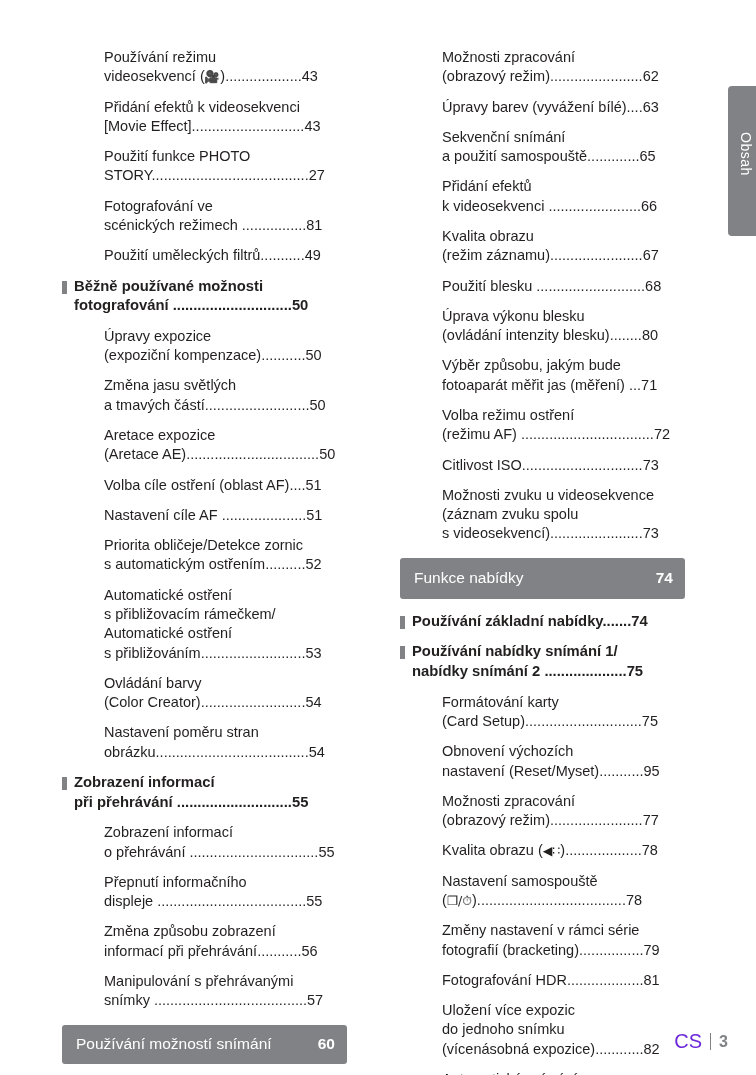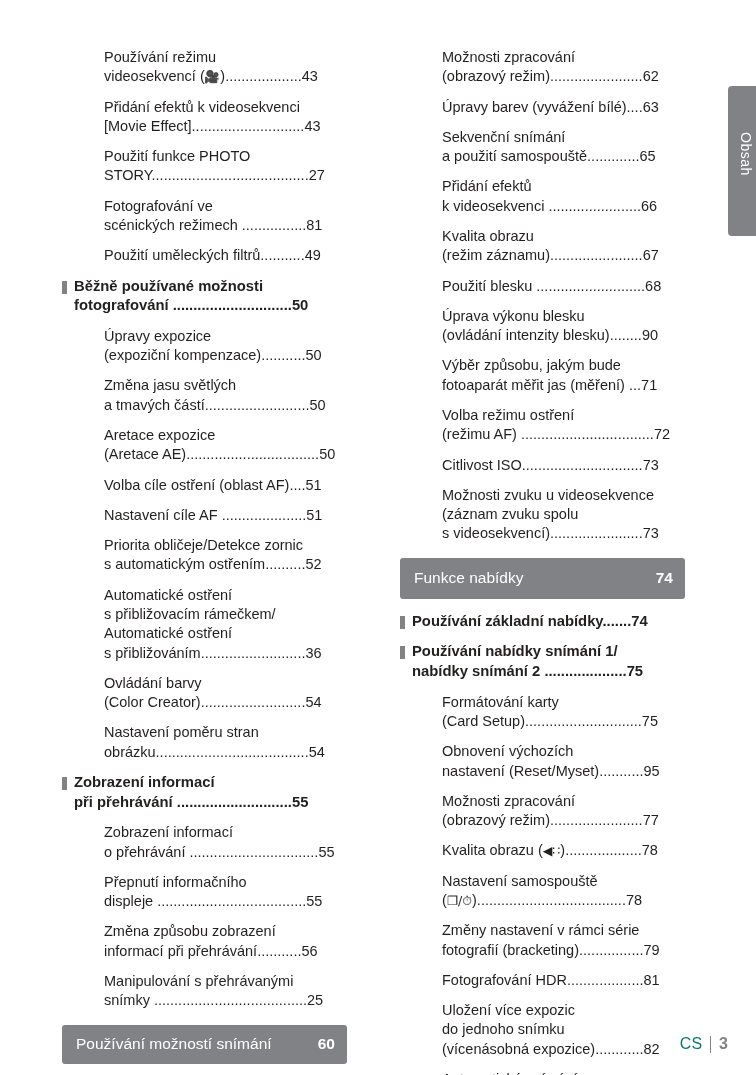--- a/index.html
+++ b/index.html
@@ -124,22 +124,22 @@
   
   .footer {
     position: absolute;
     right: 28px;
     bottom: 22px;
     display: flex;
     align-items: center;
     gap: 8px;
   }
   .footer .cs {
-    font-size: 16px;
-    color: #0f766e;
+    font-size: 20px;
+    color: #6d28d9;
   }
   .footer .sep {
     width: 1px;
     height: 17px;
     background: #808285;
   }
   .footer .pno {
     font-size: 16px;
     font-weight: bold;
     color: #808285;
@@ -188,21 +188,21 @@
           <div class="entry lvl2">
             <span class="txt">Volba cíle ostření (oblast AF)<span class="leader">....</span><span class="pg">51</span></span>
           </div>
           <div class="entry lvl2">
             <span class="txt">Nastavení cíle AF<span class="leader"> .....................</span><span class="pg">51</span></span>
           </div>
           <div class="entry lvl2">
             <span class="txt">Priorita obličeje/Detekce zornic<br>s automatickým ostřením<span class="leader">..........</span><span class="pg">52</span></span>
           </div>
           <div class="entry lvl2">
-            <span class="txt">Automatické ostření<br>s přibližovacím rámečkem/<br>Automatické ostření<br>s přibližováním<span class="leader">..........................</span><span class="pg">36</span></span>
+            <span class="txt">Automatické ostření<br>s přibližovacím rámečkem/<br>Automatické ostření<br>s přibližováním<span class="leader">..........................</span><span class="pg">53</span></span>
           </div>
           <div class="entry lvl2">
             <span class="txt">Ovládání barvy<br>(Color Creator)<span class="leader">..........................</span><span class="pg">54</span></span>
           </div>
           <div class="entry lvl2">
             <span class="txt">Nastavení poměru stran<br>obrázku<span class="leader">......................................</span><span class="pg">54</span></span>
           </div>
           <div class="entry lvl1">
             <span class="bullet"></span>
             <span class="txt">Zobrazení informací<br>při přehrávání<span class="leader"> ............................</span><span class="pg">55</span></span>
@@ -210,21 +210,21 @@
           <div class="entry lvl2">
             <span class="txt">Zobrazení informací<br>o přehrávání<span class="leader"> ................................</span><span class="pg">55</span></span>
           </div>
           <div class="entry lvl2">
             <span class="txt">Přepnutí informačního<br>displeje<span class="leader"> .....................................</span><span class="pg">55</span></span>
           </div>
           <div class="entry lvl2">
             <span class="txt">Změna způsobu zobrazení<br>informací při přehrávání<span class="leader">...........</span><span class="pg">56</span></span>
           </div>
           <div class="entry lvl2">
-            <span class="txt">Manipulování s přehrávanými<br>snímky<span class="leader"> ......................................</span><span class="pg">25</span></span>
+            <span class="txt">Manipulování s přehrávanými<br>snímky<span class="leader"> ......................................</span><span class="pg">57</span></span>
           </div>
         </div>
 
       <div class="section-bar">
         <div class="sb-title">Používání možností
 snímání</div>
         <div class="sb-page">60</div>
       </div>
 
     </div>
@@ -243,21 +243,21 @@
           <div class="entry lvl2">
             <span class="txt">Přidání efektů<br>k videosekvenci<span class="leader"> .......................</span><span class="pg">66</span></span>
           </div>
           <div class="entry lvl2">
             <span class="txt">Kvalita obrazu<br>(režim záznamu)<span class="leader">.......................</span><span class="pg">67</span></span>
           </div>
           <div class="entry lvl2">
             <span class="txt">Použití blesku<span class="leader"> ...........................</span><span class="pg">68</span></span>
           </div>
           <div class="entry lvl2">
-            <span class="txt">Úprava výkonu blesku<br>(ovládání intenzity blesku)<span class="leader">........</span><span class="pg">90</span></span>
+            <span class="txt">Úprava výkonu blesku<br>(ovládání intenzity blesku)<span class="leader">........</span><span class="pg">80</span></span>
           </div>
           <div class="entry lvl2">
             <span class="txt">Výběr způsobu, jakým bude<br>fotoaparát měřit jas (měření)<span class="leader"> ...</span><span class="pg">71</span></span>
           </div>
           <div class="entry lvl2">
             <span class="txt">Volba režimu ostření<br>(režimu AF)<span class="leader"> .................................</span><span class="pg">72</span></span>
           </div>
           <div class="entry lvl2">
             <span class="txt">Citlivost ISO<span class="leader">..............................</span><span class="pg">73</span></span>
           </div>

